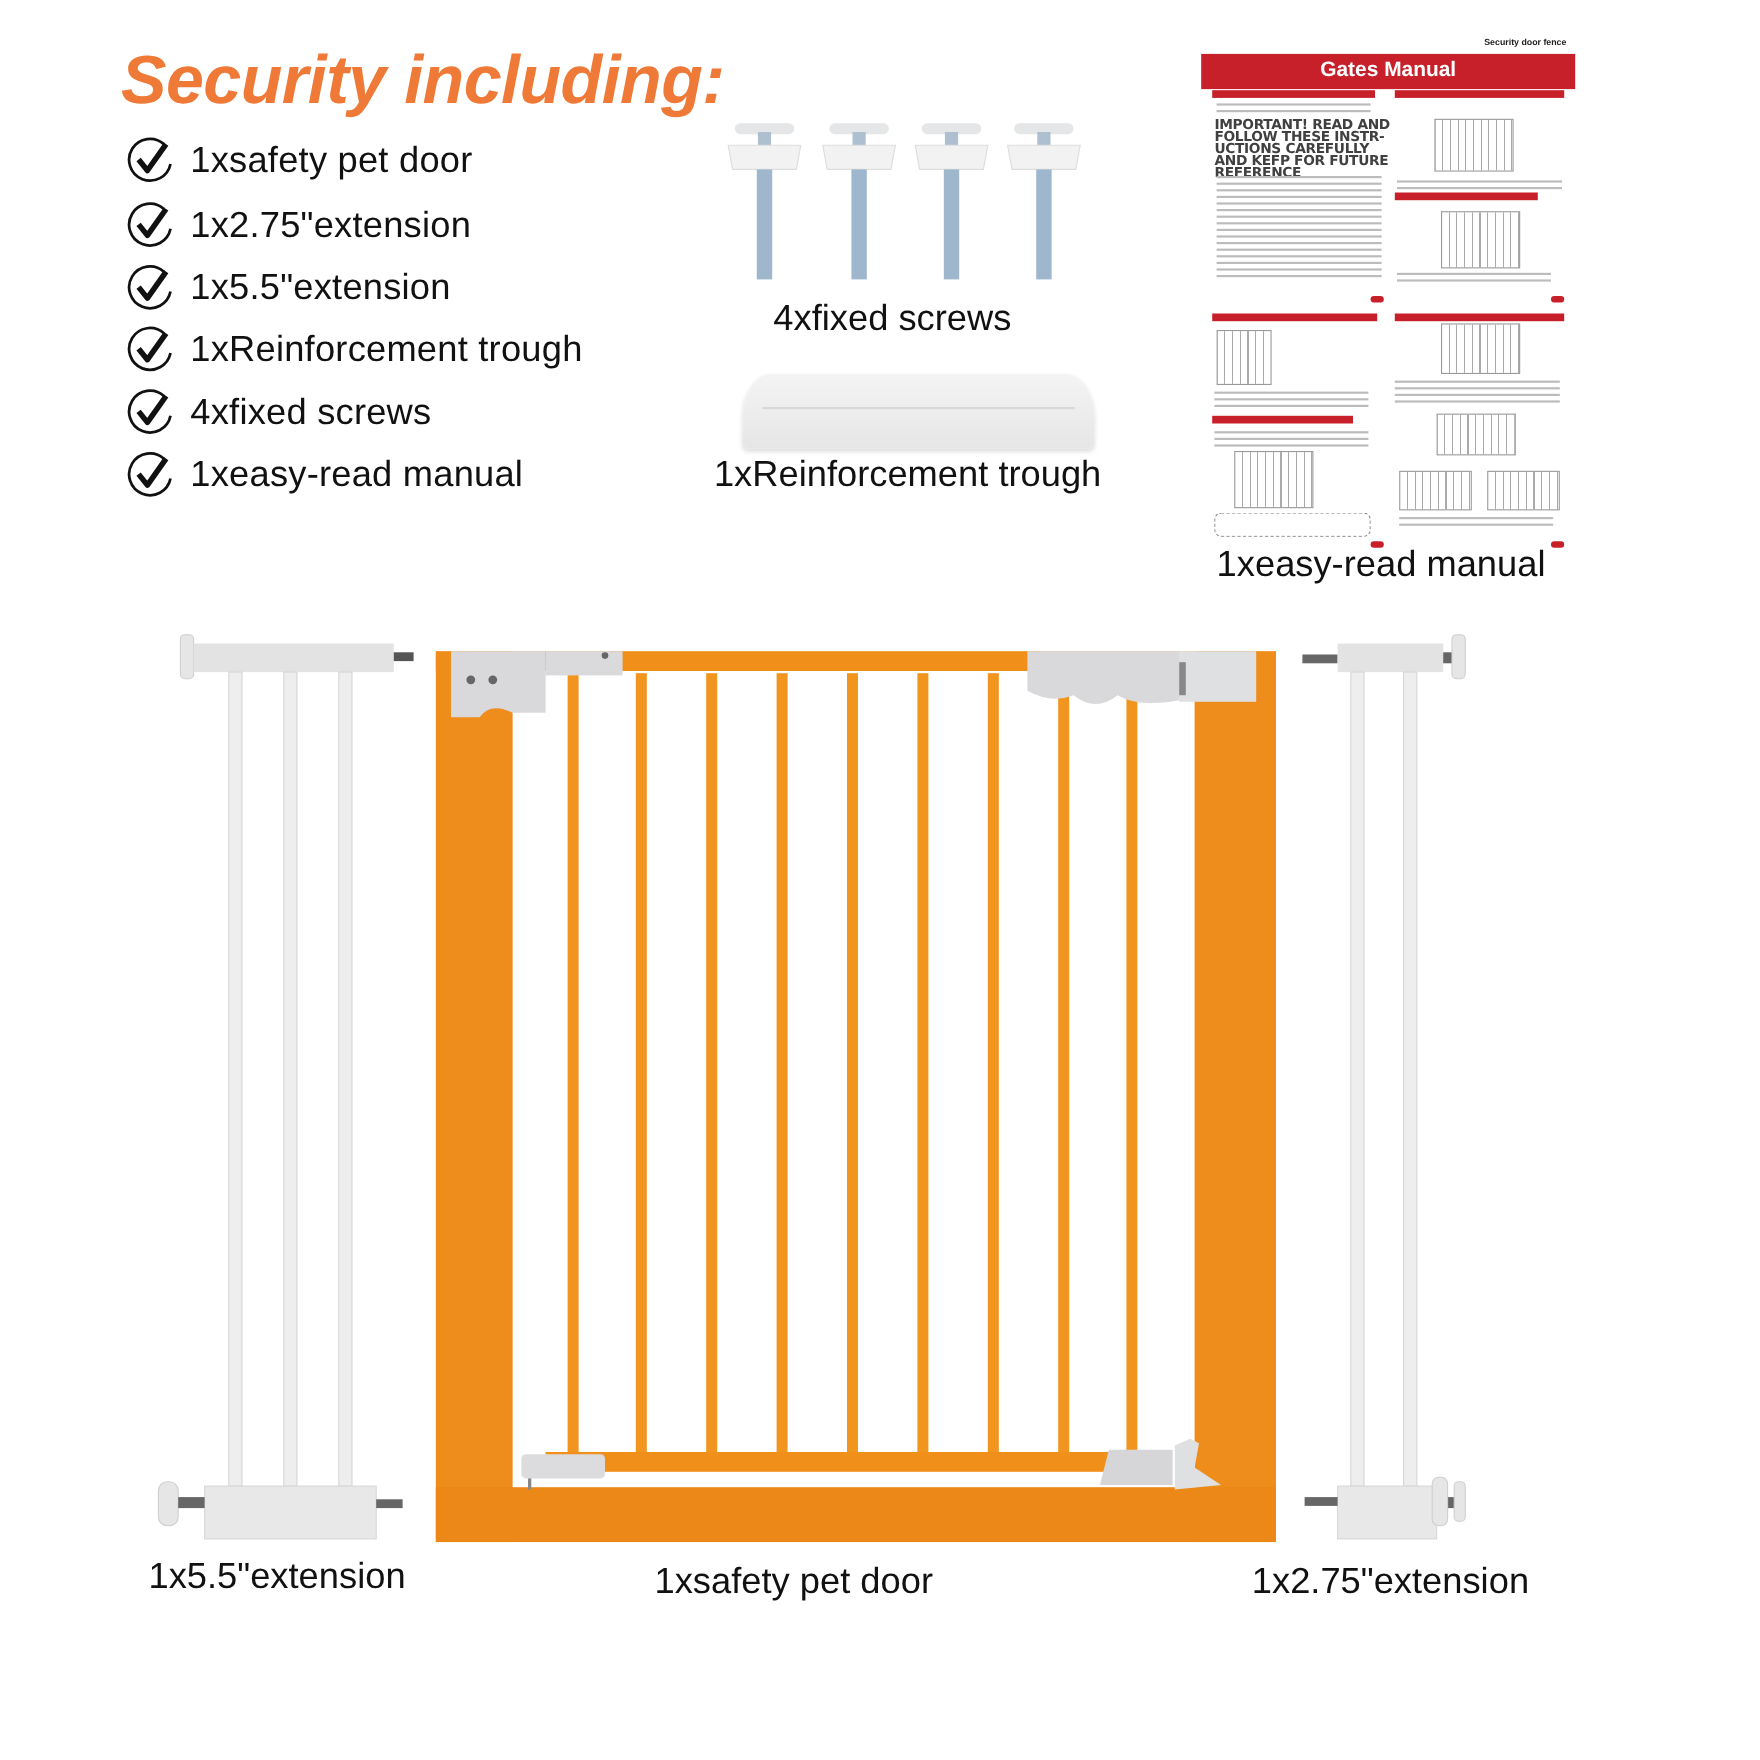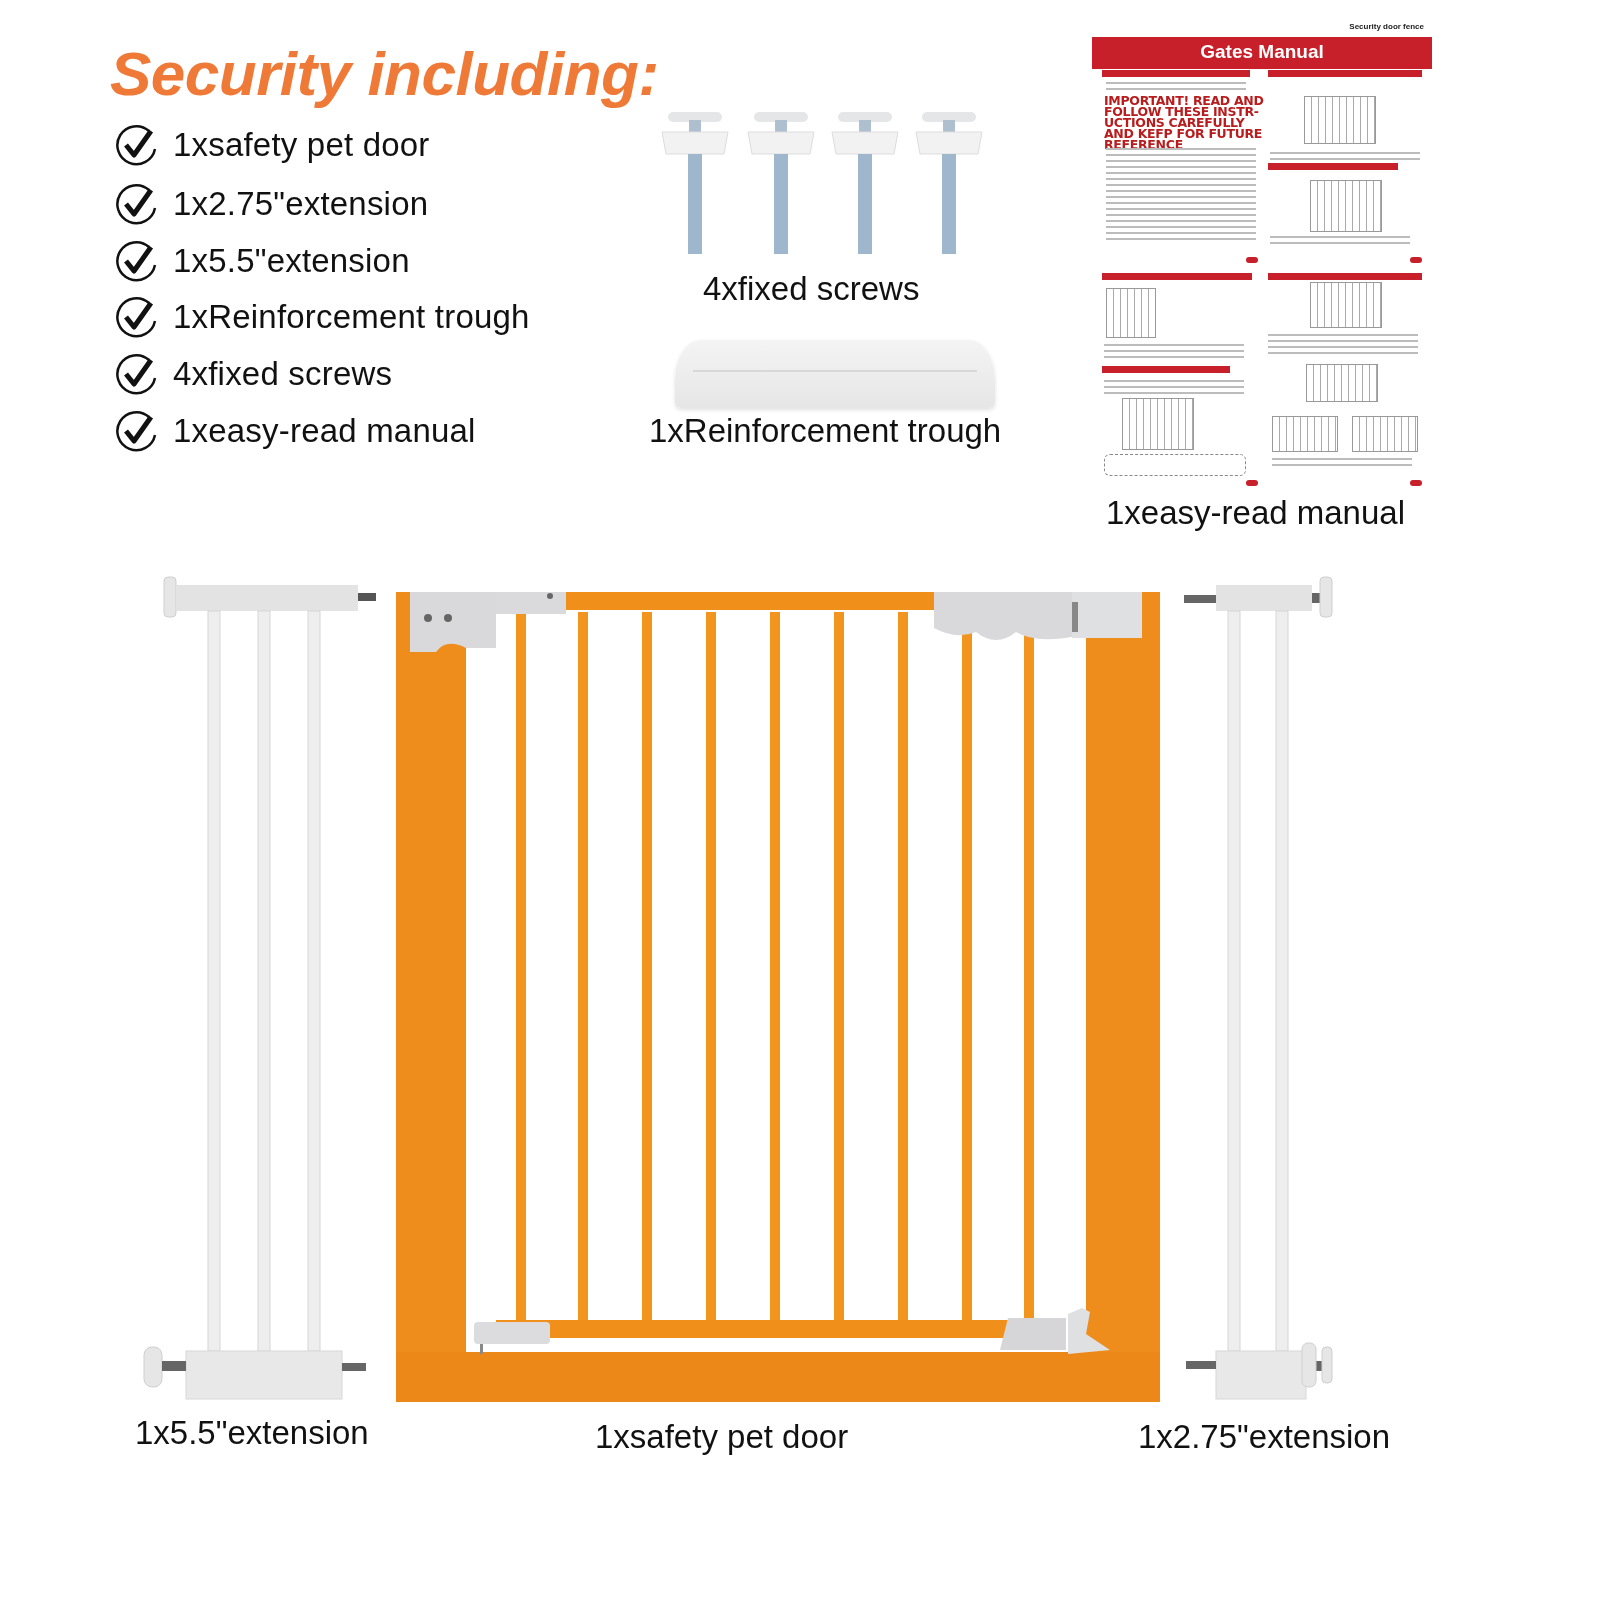--- a/index.html
+++ b/index.html
@@ -12,25 +12,25 @@
   .check-label { font-size:33px; color:#111; letter-spacing:0.2px; }
   .caption { font-size:33px; color:#111; white-space:nowrap; }
 
   
   .screw { position:absolute; width:70px; height:160px; }
   
   .trough { left:675px; top:340px; width:320px; height:68px; background:linear-gradient(#f4f4f4,#e6e6e6); border-radius:26px 26px 6px 6px / 40px 40px 6px 6px; box-shadow:0 2px 4px rgba(0,0,0,0.12); }
   .trough::after { content:""; position:absolute; left:18px; right:18px; top:30px; height:2px; background:#d8d8d8; }
 
   
-  .manual { left:1092px; top:20px; width:340px; height:478px; background:#fff; }
+  .manual { left:1092px; top:32px; width:340px; height:478px; background:#fff; }
   .manual .tagline { position:absolute; right:8px; top:2px; font-size:8px; font-weight:bold; color:#222; }
   .manual .banner { position:absolute; left:0; top:17px; width:340px; height:32px; background:#c8202a; color:#fff; font-weight:bold; font-size:19px; text-align:center; line-height:30px; }
   .manual .redbar { position:absolute; height:7px; background:#c8202a; }
-  .manual .important { position:absolute; left:12px; top:75px; width:170px; font-size:12.5px; line-height:11px; font-weight:bold; color:#b91c1c; font-family:"DejaVu Sans", sans-serif; letter-spacing:-0.3px; }
+  .manual .important { position:absolute; left:12px; top:75px; width:170px; font-size:12.5px; line-height:11px; font-weight:bold; color:#404040; font-family:"DejaVu Sans", sans-serif; letter-spacing:-0.3px; }
   .manual .lines { position:absolute; }
   .manual .lines i { display:block; height:2px; margin:4px 0; background:#bcbcbc; }
   .manual .sketch { position:absolute; border:1px solid #999; background:repeating-linear-gradient(90deg,#fff 0 6px,#aaa 6px 7px); }
   .manual .pagebadge { position:absolute; width:12px; height:6px; background:#c8202a; border-radius:3px; }
 
   
   .gate-frame { left:396px; top:592px; width:764px; height:810px; }
 </style>
 </head>
 <body>

